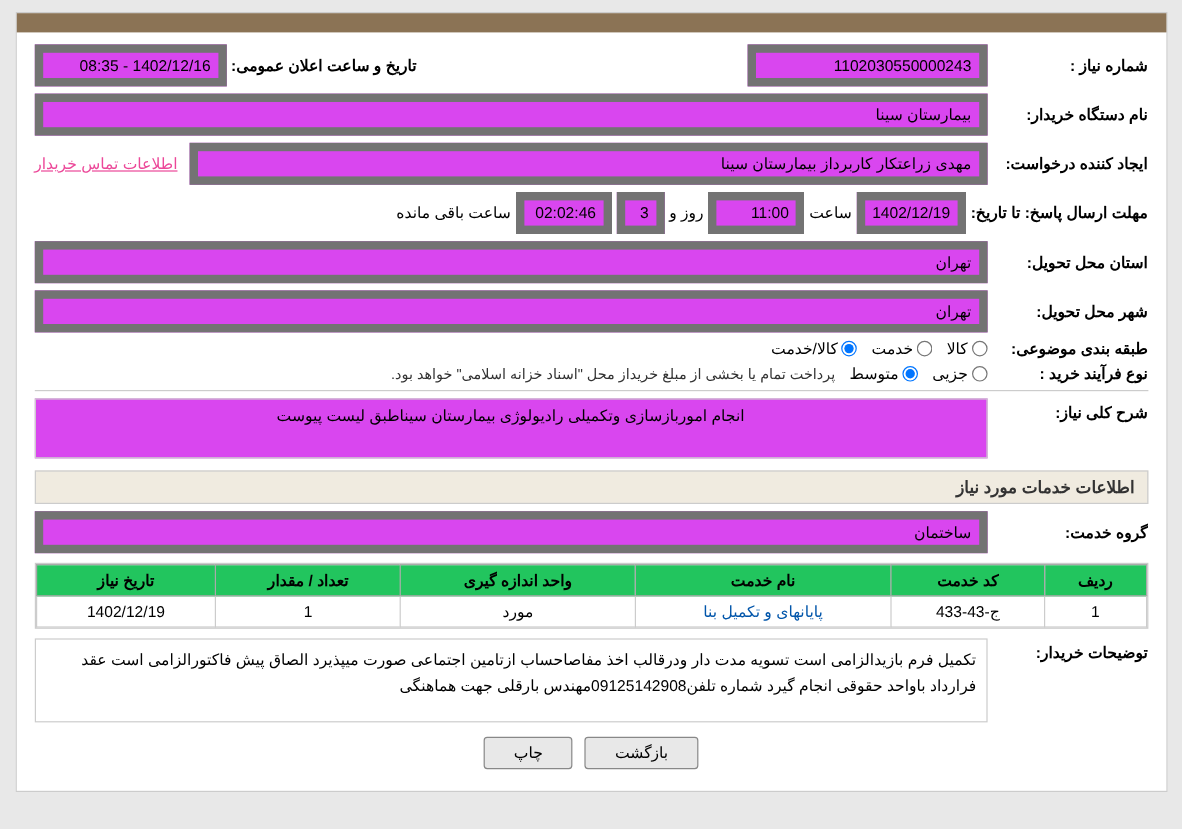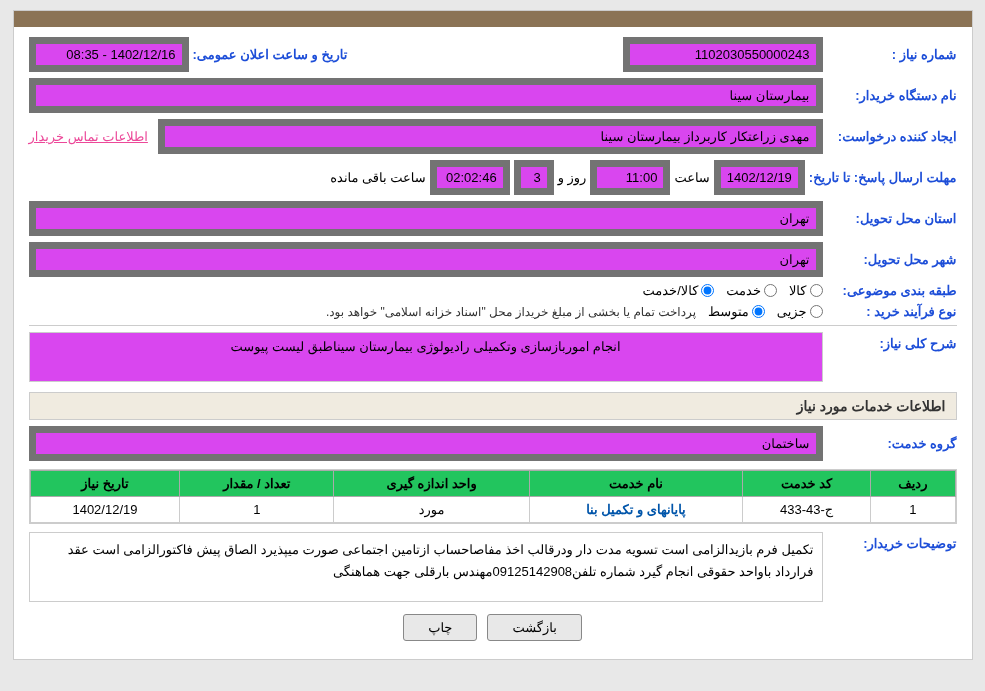--- a/index.html
+++ b/index.html
@@ -27,21 +27,21 @@
     .content-area {
       padding: 10px 15px;
     }
     .info-row {
       display: flex;
       align-items: center;
       margin-bottom: 6px;
       gap: 4px;
     }
     .label {
-      color: #1d4ed8;
+      color: #000000;
       font-weight: bold;
       white-space: nowrap;
       min-width: 130px;
       text-align: right;
     }
     .value-box {
       border: 7px solid #737373;
       background: #d946ef;
       padding: 3px 6px;
       min-height: 22px;
@@ -100,21 +100,20 @@
       text-align: center;
       font-weight: bold;
     }
     table td {
       border: 1px solid #ccc;
       padding: 5px 8px;
       text-align: center;
     }
     table td.blue-text {
       color: #0055aa;
-      font-weight: bold;
     }
     .notes-box {
       border: 1px solid #ccc;
       background: #fff;
       padding: 6px 8px;
       min-height: 70px;
       font-size: 13px;
       line-height: 1.7;
       text-align: right;
     }

